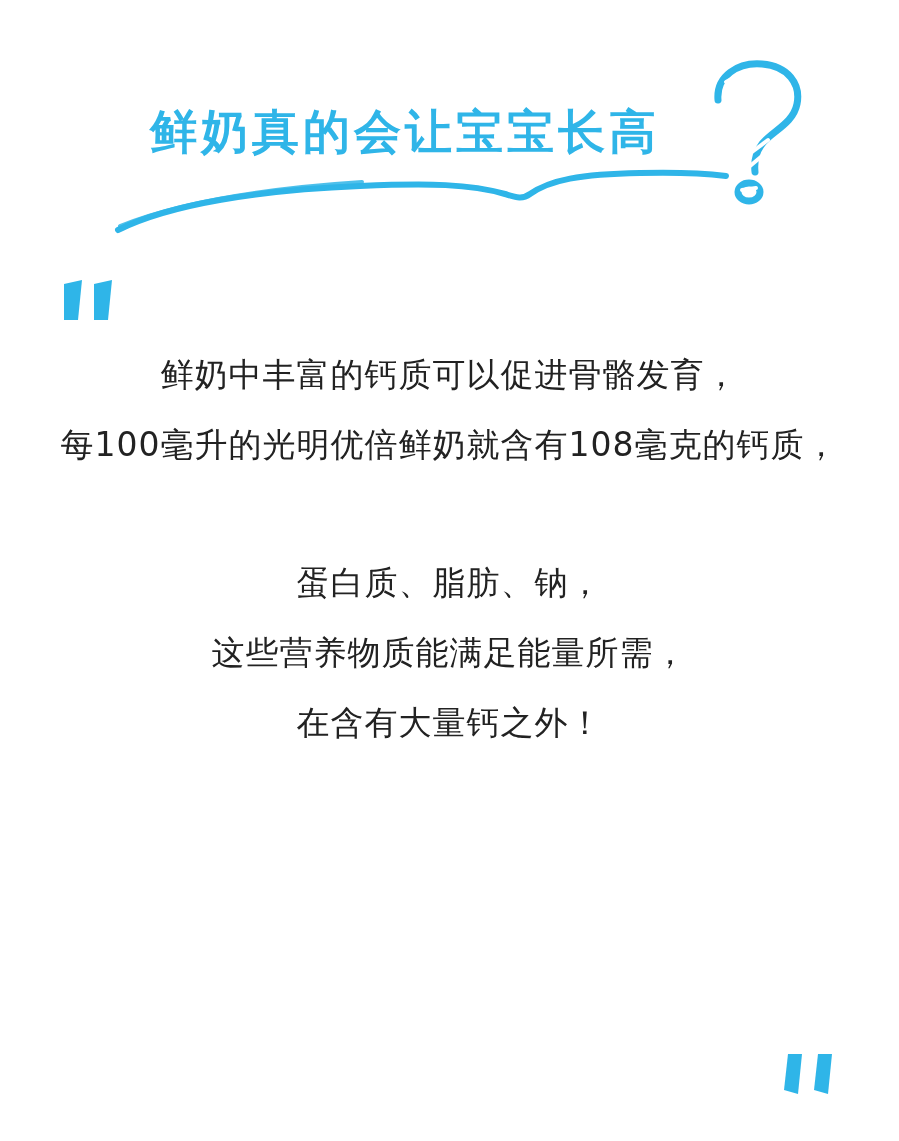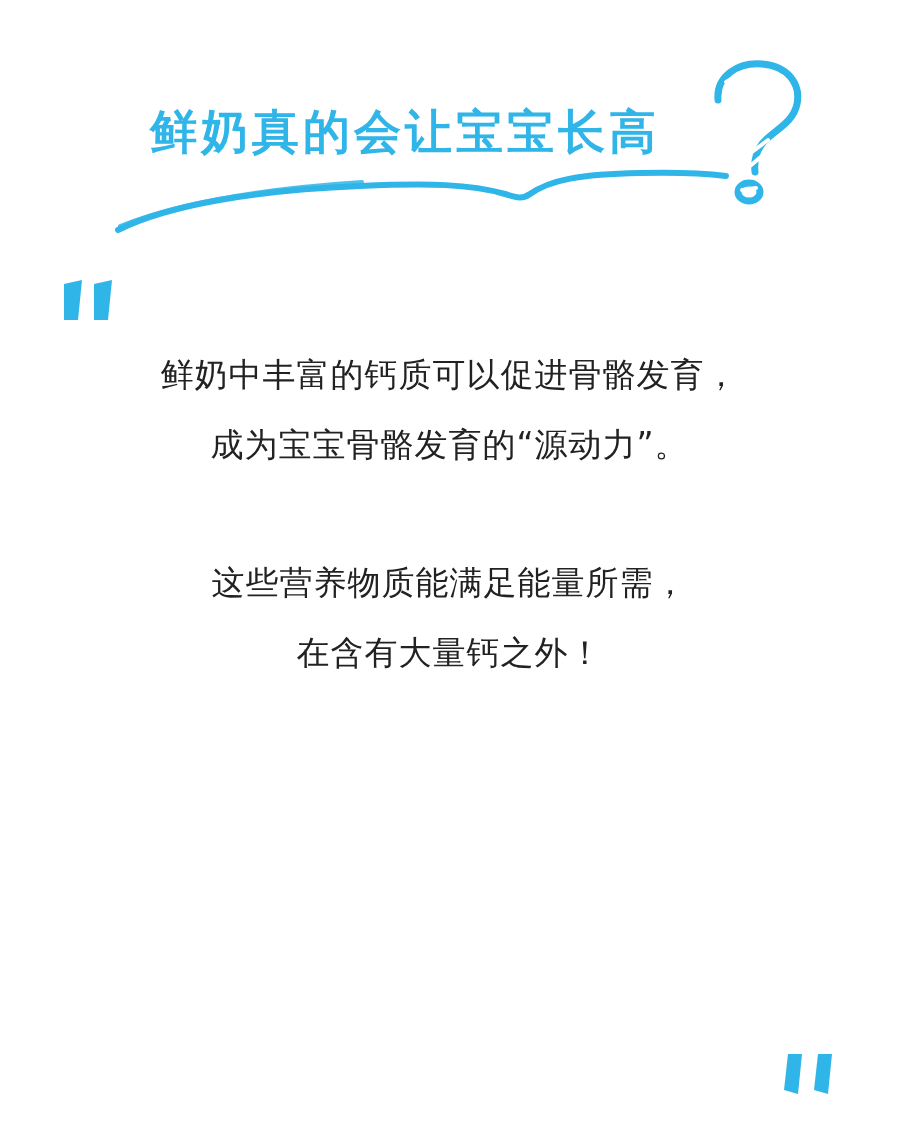--- a/index.html
+++ b/index.html
@@ -139,24 +139,25 @@
 
   <svg class="quote-open" viewBox="0 0 62 46">
     <path d="M2 6 L20 2 L16 42 L2 42 Z" fill="#2fb5e8"></path>
     <path d="M32 6 L50 2 L46 42 L32 42 Z" fill="#2fb5e8"></path>
   </svg>
 
   <div class="body-text">
 
     <div class="para first">
       <span class="line">鲜奶中丰富的钙质可以促进骨骼发育，</span>
-      <span class="line">成为宝宝骨骼发育的“源动力”。</span>
+      <span class="line">每100毫升的光明优倍鲜奶就含有108毫克的钙质，</span>
     </div>
 
     <div class="para second">
+      <span class="line">蛋白质、脂肪、钠，</span>
       <span class="line">这些营养物质能满足能量所需，</span>
       <span class="line">在含有大量钙之外！</span>
     </div>
   </div>
 
   <svg class="quote-close" viewBox="0 0 62 46">
     <path d="M16 4 L30 4 L26 44 L12 40 Z" fill="#2fb5e8"></path>
     <path d="M46 4 L60 4 L56 44 L42 40 Z" fill="#2fb5e8"></path>
   </svg>
 

